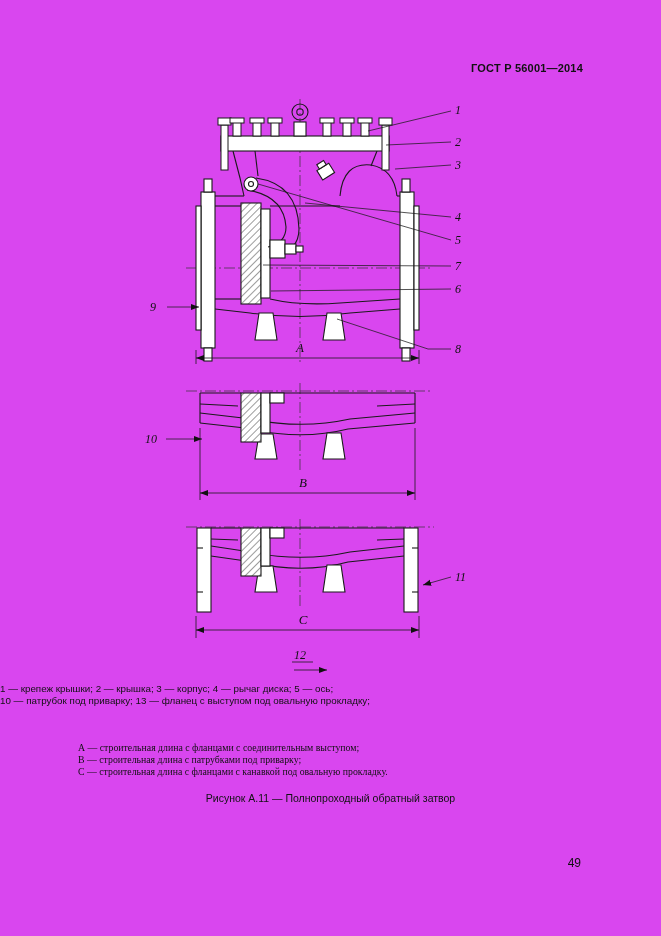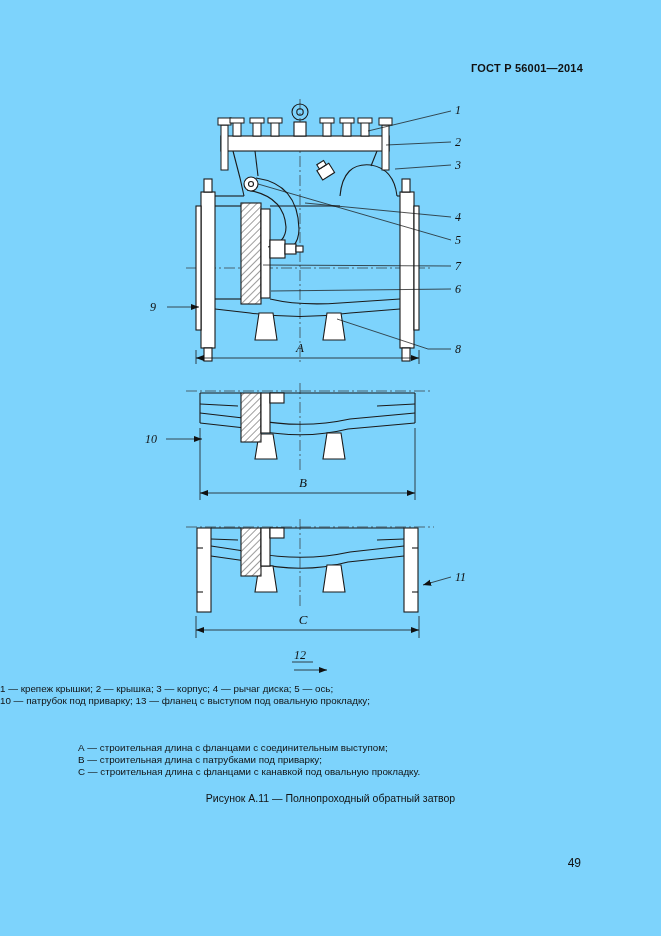--- a/index.html
+++ b/index.html
@@ -2,33 +2,33 @@
 <html><head>
 <meta charset="utf-8">
 <style>
   * { margin:0; padding:0; box-sizing:border-box; }
   html,body { width:661px; height:936px; }
   body {
     background:#ffffff;
     font-family:"Liberation Sans", sans-serif;
     color:#111;
   }
-  .page { position:relative; width:661px; height:936px; background:#7dd3fc; overflow:hidden; }
+  .page { position:relative; width:661px; height:936px; background:#d946ef; overflow:hidden; }
   .header {
     position:absolute; top:62px; right:78px;
     font-size:11px; font-weight:bold; letter-spacing:0.2px;
   }
   .drawing { position:absolute; top:0; left:0; }
   .legend {
     position:absolute; top:683px; left:0; width:661px;
     text-align:left; font-size:9.8px; line-height:12.2px;
   }
   .notes {
     position:absolute; top:742px; left:78px;
-    font-size:9.8px; line-height:12.2px;
+    font-size:9.8px; line-height:12.2px;font-family:Liberation Serif, serif;
   }
   .caption {
     position:absolute; top:792px; left:0; width:661px;
     text-align:center; font-size:10.5px;
   }
   .page-number {
     position:absolute; top:856px; right:80px; font-size:12px;
   }
   
   .co   { font-family:"Liberation Serif", serif; font-style:italic; font-size:12px; fill:#111; }

